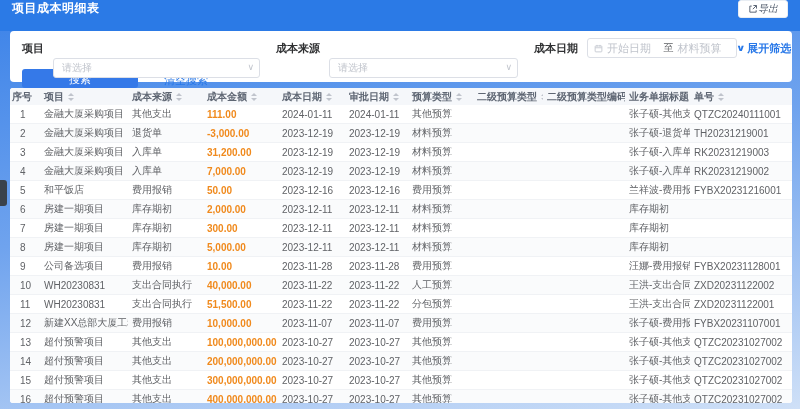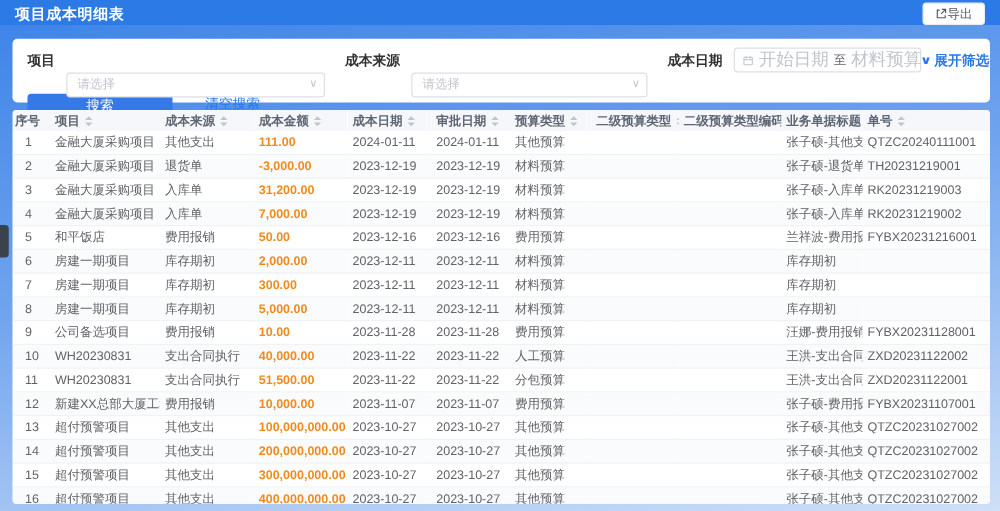--- a/index.html
+++ b/index.html
@@ -3,29 +3,29 @@
 <meta charset="utf-8">
 <style>
   html,body{margin:0;padding:0;width:800px;height:409px;overflow:hidden;}
   body{
     font-family:"Liberation Sans","DejaVu Sans",sans-serif;
     background:linear-gradient(170deg,#3b82e8 0%,#6fa3ee 45%,#cfe0f7 100%);
     position:relative;
   }
   
   .titlebar{
-    position:absolute;top:0;left:0;right:0;height:20px;
-    background:#2b7ae6;display:flex;align-items:flex-end;
+    position:absolute;top:0;left:0;right:0;height:31px;
+    background:#2b7ae6;display:flex;align-items:flex-start;
     padding:0 12px;box-sizing:border-box;
   }
   .page-title{color:#ffffff;font-size:12px;font-weight:bold;letter-spacing:.5px;}
   .export-btn{
     margin-left:auto;display:flex;align-items:center;gap:0;
     background:#ffffff;border:1px solid #e8edf3;border-radius:3px;
-    height:18px;padding:0 9px;font-size:10px;color:#4e5969;cursor:pointer;
+    height:18px;padding:0 9px;font-size:10px;color:#4e5969;cursor:pointer;font-style:italic;
   }
   .export-btn svg{display:block;}
   
   .filter-panel{
     position:absolute;top:31px;left:10px;right:8px;height:51px;
     background:#ffffff;border-radius:4px;box-sizing:border-box;
     padding:7px 12px 0 12px;
   }
   .filter-row{display:flex;align-items:center;height:20px;}
   .f-item{display:flex;align-items:center;margin-right:16px;}
@@ -42,28 +42,28 @@
   .w-source{width:189px;}
   .chev{
     position:absolute;right:6px;top:50%;transform:translateY(-58%);
     font-size:9px;color:#c0c4cc;pointer-events:none;line-height:1;
   }
   .date-range{
     display:flex;align-items:center;height:20px;box-sizing:border-box;
     border:1px solid #dcdfe6;border-radius:3px;width:150px;
     padding:0 6px;gap:4px;background:#fff;cursor:pointer;
   }
-  .date-range .ph{font-size:14px;color:#c0c4cc;flex:1;text-align:right;white-space:nowrap;}
+  .date-range .ph{font-size:11px;color:#c0c4cc;flex:1;text-align:left;white-space:nowrap;}
   .date-range .sep{font-size:10px;color:#606266;white-space:nowrap;}
   .expand-link{
     display:flex;align-items:center;gap:3px;margin-left:auto;
     color:#2878e8;font-size:11px;font-weight:600;cursor:pointer;white-space:nowrap;
   }
   .expand-link .chev-blue{font-size:9px;line-height:1;transform:scaleX(1.3);}
-  .action-row{display:flex;align-items:flex-start;margin-top:17px;}
+  .action-row{display:flex;align-items:flex-end;margin-top:11px;}
   .search-btn{
     width:116px;height:19px;background:#3579e8;border:none;border-radius:3px;
     color:#ffffff;font-size:11px;cursor:pointer;line-height:19px;text-align:center;
     font-family:"Liberation Sans","DejaVu Sans",sans-serif;
   }
   .clear-link{margin-left:26px;color:#2878e8;font-size:11px;cursor:pointer;}
   
   .table-panel{
     position:absolute;top:88px;left:10px;right:8px;bottom:6px;
     background:#ffffff;border-radius:3px;overflow:hidden;

